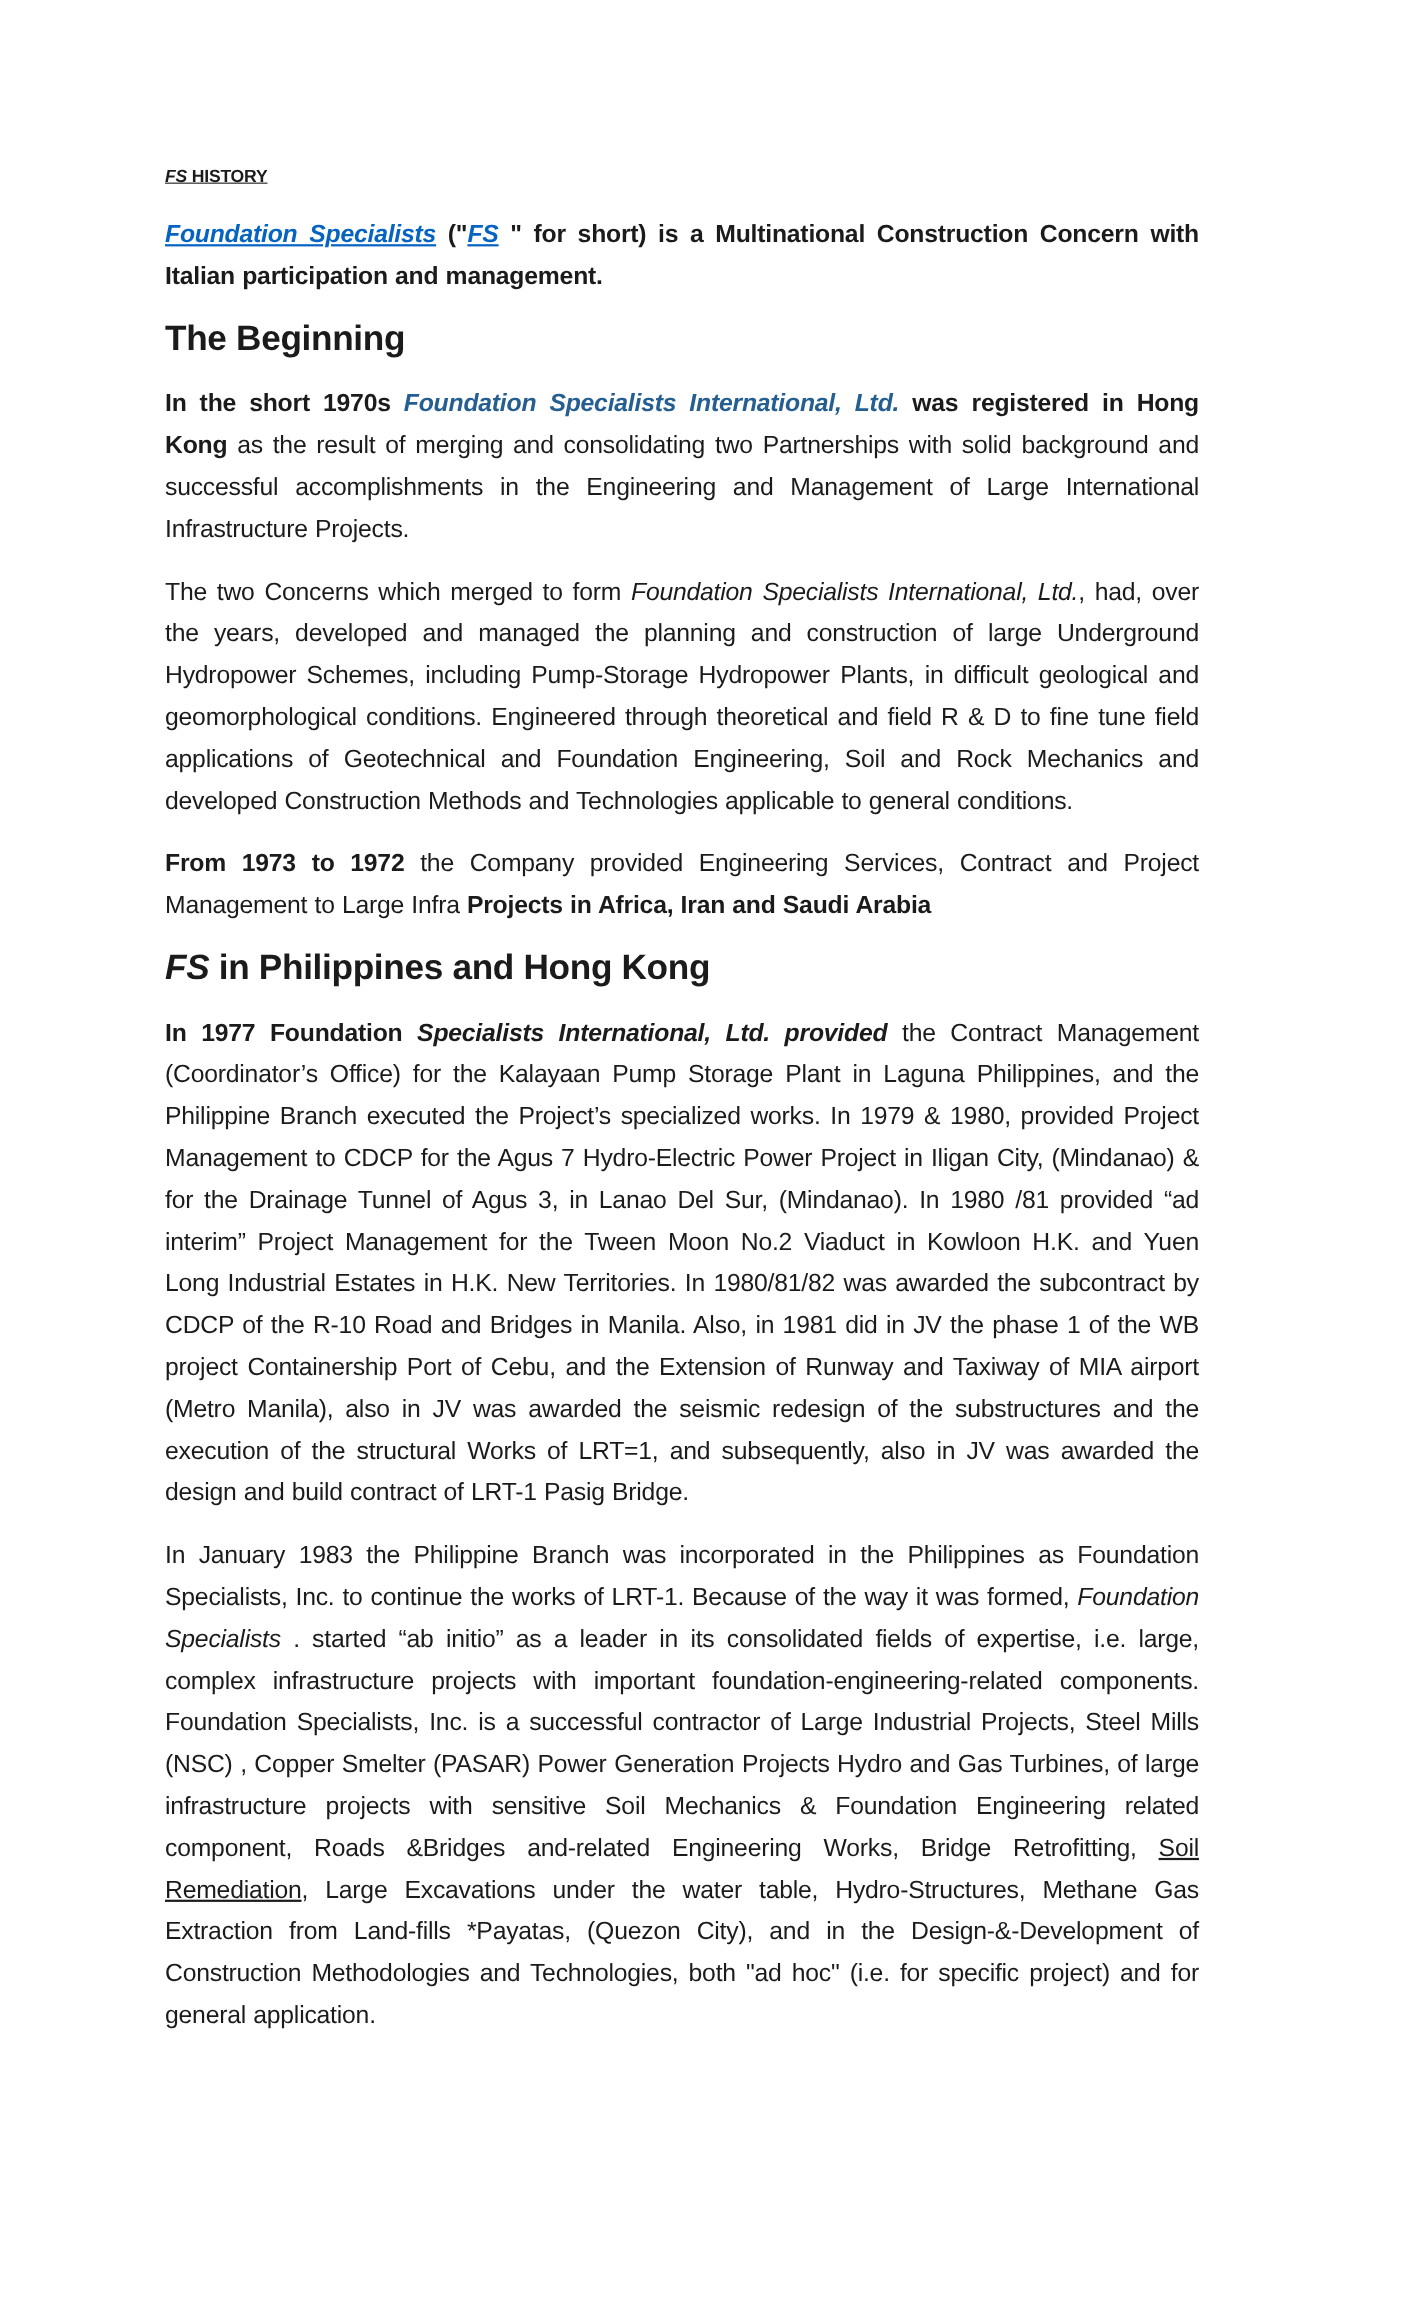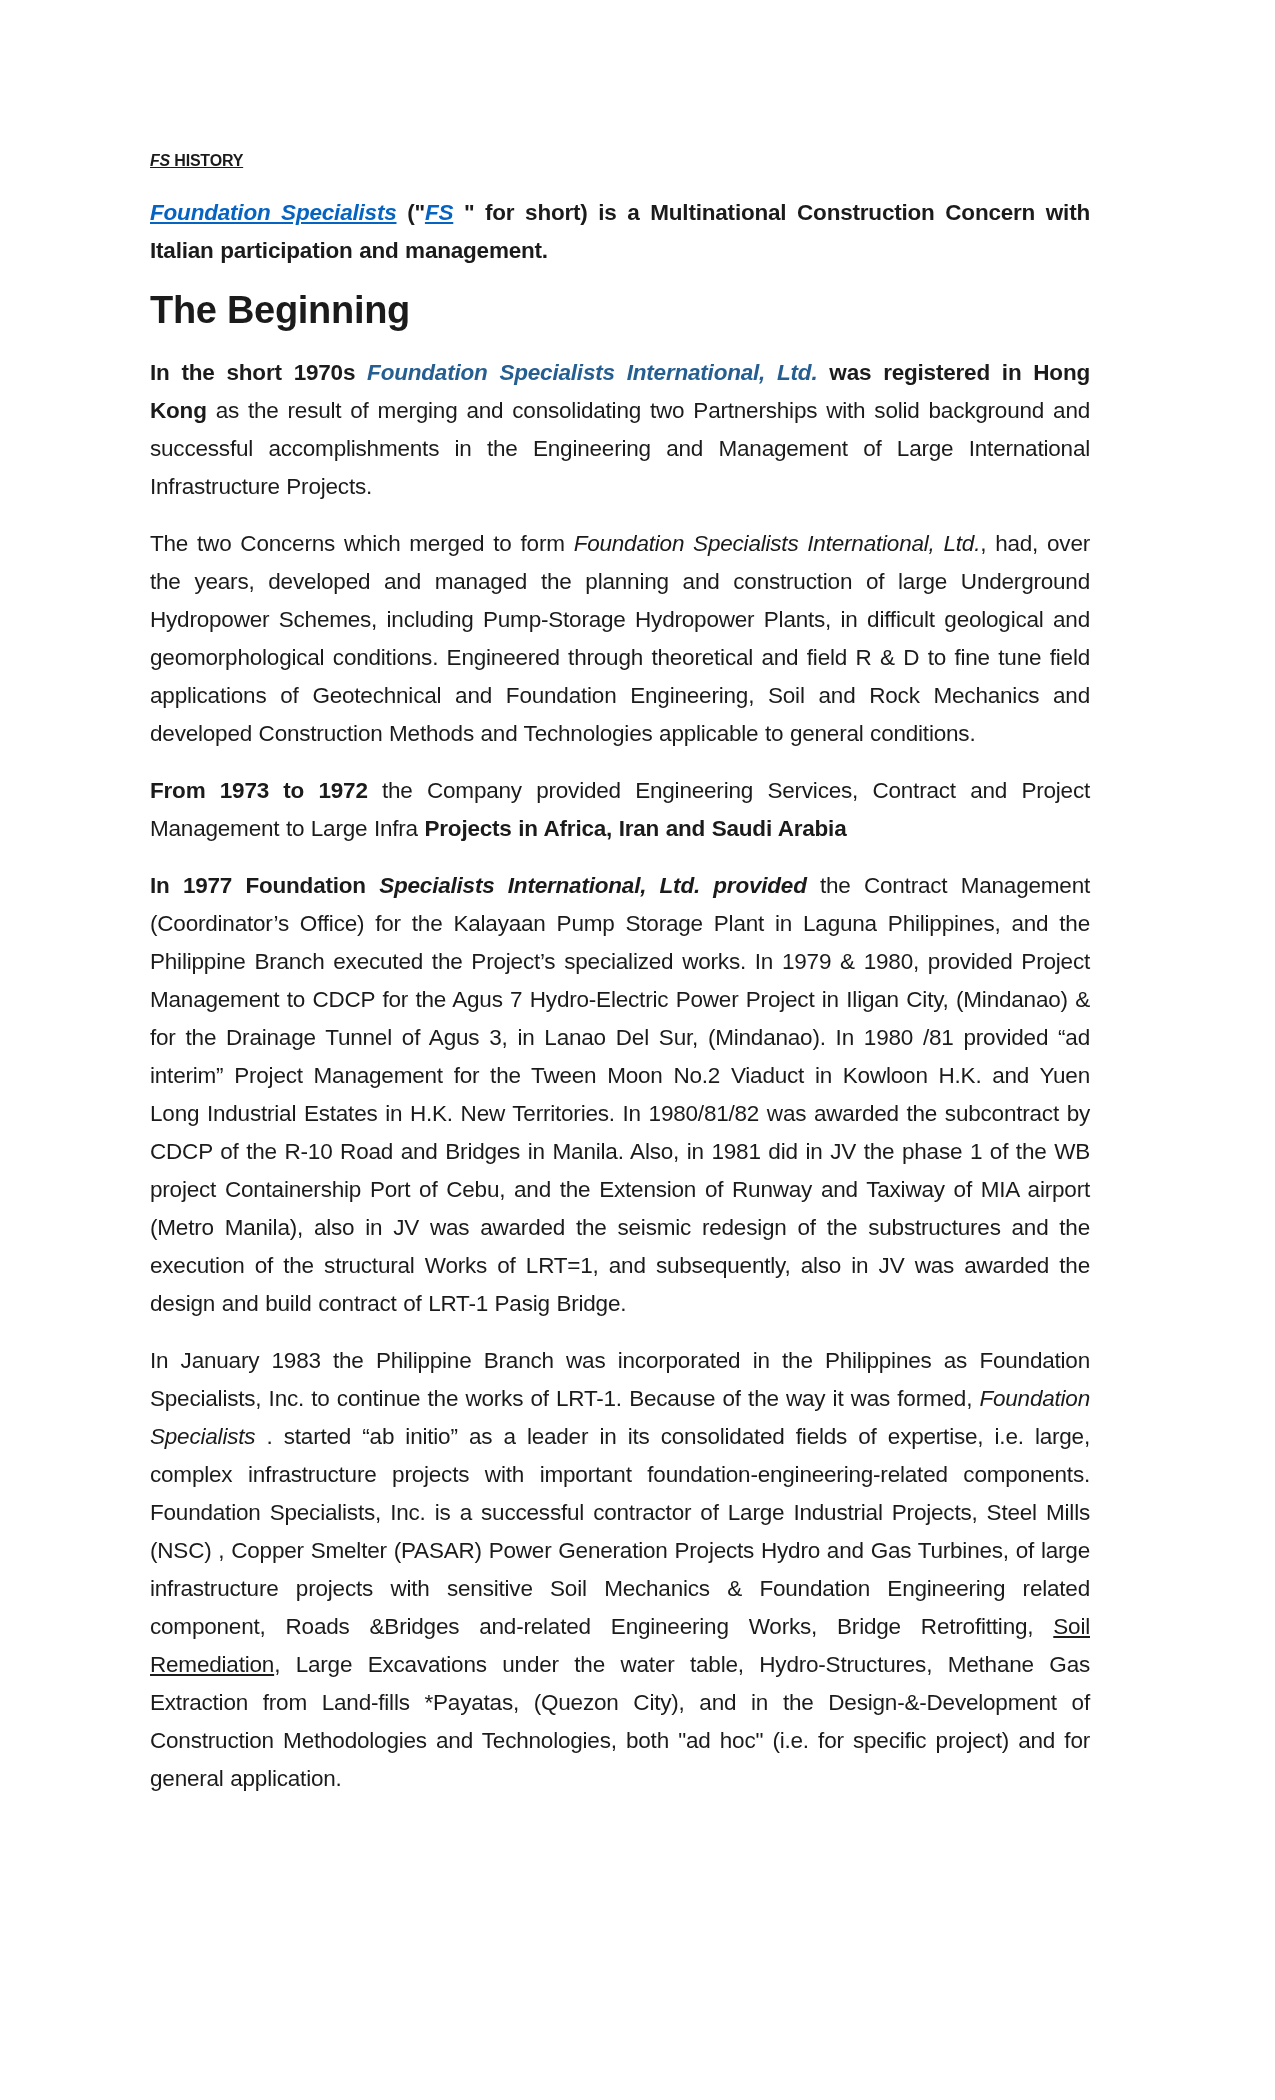--- a/index.html
+++ b/index.html
@@ -29,21 +29,21 @@
     letter-spacing: -0.2px;
     word-spacing: 0.5px;
   }
   .h-doc {
     font-size: 16px;
     font-weight: bold;
     margin: 0 0 24px 0;
     letter-spacing: -0.2px;
   }
   .h-section {
-    font-size: 38px;
+    font-size: 32px;
     font-weight: bold;
     margin: 14px 0 22px 0;
     letter-spacing: -0.3px;
   }
   .b { font-weight: bold; }
   .i { font-style: italic; }
   .u { text-decoration: underline; }
   .link {
     color: var(--link_blue, #0563C1);
     font-weight: bold;
@@ -67,19 +67,20 @@
   <p class="para b"><span class="link">Foundation  Specialists</span><span> ("</span><span class="link">FS</span><span> " for short) is a  Multinational Construction  Concern  with Italian participation and management.</span></p>
 
   <h2 class="h-section">The Beginning</h2>
 
   <p class="para"><span class="b">In the short 1970s </span><span class="company-blue">Foundation Specialists International, Ltd.</span><span class="b">  was registered in Hong Kong </span><span>as the result of merging and consolidating two Partnerships with solid background and successful accomplishments in the Engineering and Management of Large International Infrastructure Projects.</span></p>
 
   <p class="para"><span>The two Concerns which merged to form </span><span class="i">Foundation Specialists International, Ltd.</span><span>, had, over the years, developed and managed the planning and construction of large Underground Hydropower Schemes, including Pump-Storage Hydropower Plants, in difficult geological and geomorphological conditions. Engineered through theoretical and field R &amp; D to fine tune field applications of Geotechnical and Foundation Engineering, Soil and Rock Mechanics and developed  Construction Methods and Technologies applicable to general conditions.</span></p>
 
   <p class="para"><span class="b">From 1973 to 1972</span><span> the Company provided Engineering Services, Contract and Project Management to Large Infra </span><span class="b">Projects in Africa, Iran and Saudi Arabia</span></p>
 
+  <h2 class="h-section"><span class="i">FS</span><span> in Philippines and Hong Kong</span></h2>
 
   <p class="para"><span class="b">In 1977 Foundation </span><span class="b i">Specialists International, Ltd.</span><span class="b i">  provided</span><span> the Contract Management (Coordinator’s Office) for the Kalayaan Pump Storage Plant in Laguna Philippines, and the Philippine Branch executed the Project’s specialized works.  In 1979 &amp; 1980, provided Project Management to CDCP for the Agus 7 Hydro-Electric Power Project in Iligan City, (Mindanao) &amp; for   the   Drainage Tunnel of Agus 3, in Lanao Del Sur, (Mindanao). In 1980 /81 provided “ad interim” Project Management for the Tween Moon No.2 Viaduct in Kowloon H.K. and Yuen Long Industrial Estates in H.K.  New Territories.  In 1980/81/82 was awarded the subcontract by CDCP of the R-10 Road and Bridges in Manila. Also, in 1981 did in JV the phase 1 of the WB project Containership Port of Cebu, and the Extension of Runway and Taxiway of MIA airport (Metro Manila), also in JV was awarded the seismic redesign  of the substructures and the execution of the structural Works of LRT=1, and subsequently, also in JV was awarded the design and build contract  of LRT-1  Pasig Bridge.</span></p>
 
 
   <p class="para"><span>In January 1983 the Philippine Branch was incorporated in the Philippines as Foundation Specialists,  Inc.  to  continue  the  works  of  LRT-1.  Because  of  the  way  it  was formed,  </span><span class="i">Foundation Specialists</span><span> . started “ab initio” as a leader in its consolidated  fields of  expertise,  i.e.   large,  complex  infrastructure  projects  with  important foundation-engineering-related components. Foundation Specialists, Inc. is a successful contractor of Large  Industrial Projects, Steel Mills (NSC) , Copper Smelter (PASAR)  Power Generation Projects   Hydro and Gas Turbines, of large infrastructure projects with sensitive Soil Mechanics &amp; Foundation Engineering related component, Roads  &amp;Bridges and-related Engineering Works, Bridge Retrofitting, </span><span class="u">Soil Remediation</span><span>, Large Excavations under the water table, Hydro-Structures, Methane Gas Extraction from Land-fills *Payatas, (Quezon City), and   in   the   Design-&amp;-Development   of   Construction   Methodologies   and Technologies, both "ad hoc" (i.e. for specific project) and for general application.</span></p>
 
 </div>
 
 </body></html>

